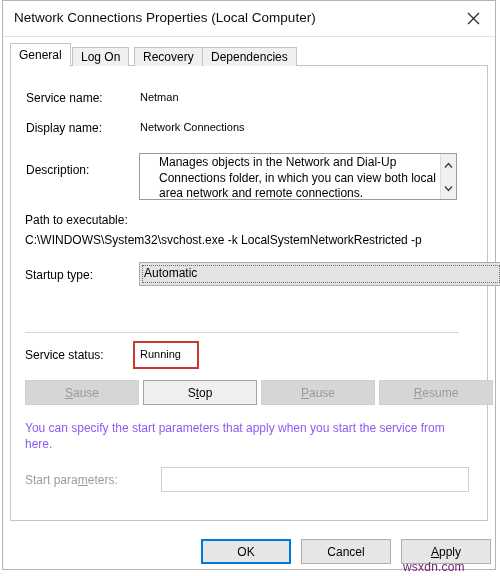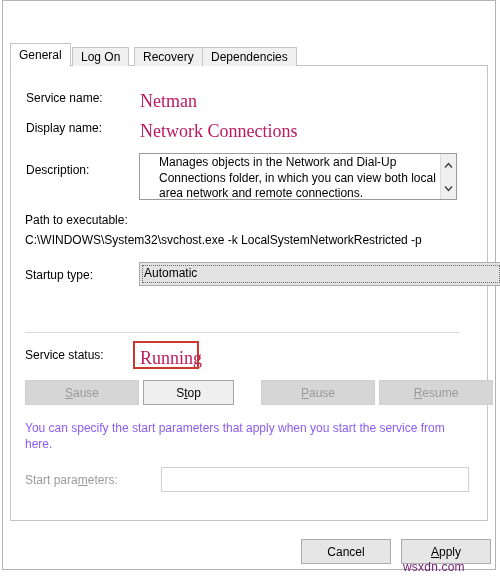--- a/index.html
+++ b/index.html
@@ -113,24 +113,23 @@
   }
 
   .lbl {
     position: absolute;
     font-size: 12px;
     color: #000;
     white-space: nowrap;
   }
   .val {
     position: absolute;
-    font-size: 18px;
-    color: #be185d;
-    white-space: nowrap;
-    font-family: Liberation Serif, serif;
+    font-size: 11px;
+    color: #000000;
+    white-space: nowrap;
   }
   .lbl.dim { color: #9b9b9b; }
 
   
   .descbox {
     position: absolute;
     left: 136px;
     top: 152px;
     width: 318px;
     height: 47px;
@@ -323,20 +322,29 @@
     color: #701a75;
     letter-spacing: 0.2px;
     white-space: nowrap;
   }
 </style>
 </head>
 <body>
 
 <div class="dialog">
 
+  <div class="titlebar">
+    <div class="title-text">Network Connections Properties (Local Computer)</div>
+    <div class="close-btn">
+      <svg width="13" height="13" viewBox="0 0 13 13">
+        <line x1="1" y1="1" x2="12" y2="12" stroke="#2b2b2b" stroke-width="1.2"></line>
+        <line x1="12" y1="1" x2="1" y2="12" stroke="#2b2b2b" stroke-width="1.2"></line>
+      </svg>
+    </div>
+  </div>
 
   <div class="tabpage">
 
     <div class="lbl" style="left:15px; top:26px;">Service name:</div>
     <div class="val" style="left:129px; top:26px;">Netman</div>
 
     <div class="lbl" style="left:15px; top:56px;">Display name:</div>
     <div class="val" style="left:129px; top:56px;">Network Connections</div>
 
     <div class="lbl" style="left:15px; top:98px;">Description:</div>
@@ -374,21 +382,21 @@
 
   <div class="sep" style="top:331px;"></div>
 
   <div class="lbl" style="left:22px; top:347px;">Service status:</div>
   <div class="val" style="left:137px; top:347px;">Running</div>
   <div class="annot-box"></div>
 
   <div class="ctlbtn" style="left:22px; width:114px;">
     <span><span></span><span class="u">S</span><span>ause</span></span>
   </div>
-  <div class="ctlbtn enabled" style="left:140px; width:91px;">
+  <div class="ctlbtn enabled" style="left:140px; width:114px;">
     <span><span>S</span><span class="u">t</span><span>op</span></span>
   </div>
   <div class="ctlbtn" style="left:258px; width:114px;">
     <span><span></span><span class="u">P</span><span>ause</span></span>
   </div>
   <div class="ctlbtn" style="left:376px; width:114px;">
     <span><span></span><span class="u">R</span><span>esume</span></span>
   </div>
 
   <div class="helptext">You can specify the start parameters that apply when you start the service from here.</div>
@@ -397,20 +405,21 @@
   <input class="sp-input" type="text" style="font-family: &quot;Liberation Sans&quot;, sans-serif; font-size: 12px; padding: 0px 4px;" value="">
 
   <div class="tabs-underline"></div>
   <div class="tabstrip">
     <div class="tab active" style="left:0px;">General</div>
     <div class="tab" style="left:62px;">Log On</div>
     <div class="tab" style="left:192px;">Dependencies</div>
     <div class="tab" style="left:124px;">Recovery</div>
   </div>
 
+  <div class="botbtn default" style="left:198px;">OK</div>
   <div class="botbtn" style="left:298px;">Cancel</div>
   <div class="botbtn" style="left:398px;">
       <span><span></span><span class="u">A</span><span>pply</span></span>
     </div>
 
 </div>
 
 <div class="watermark">wsxdn.com</div>
 
 </body></html>

